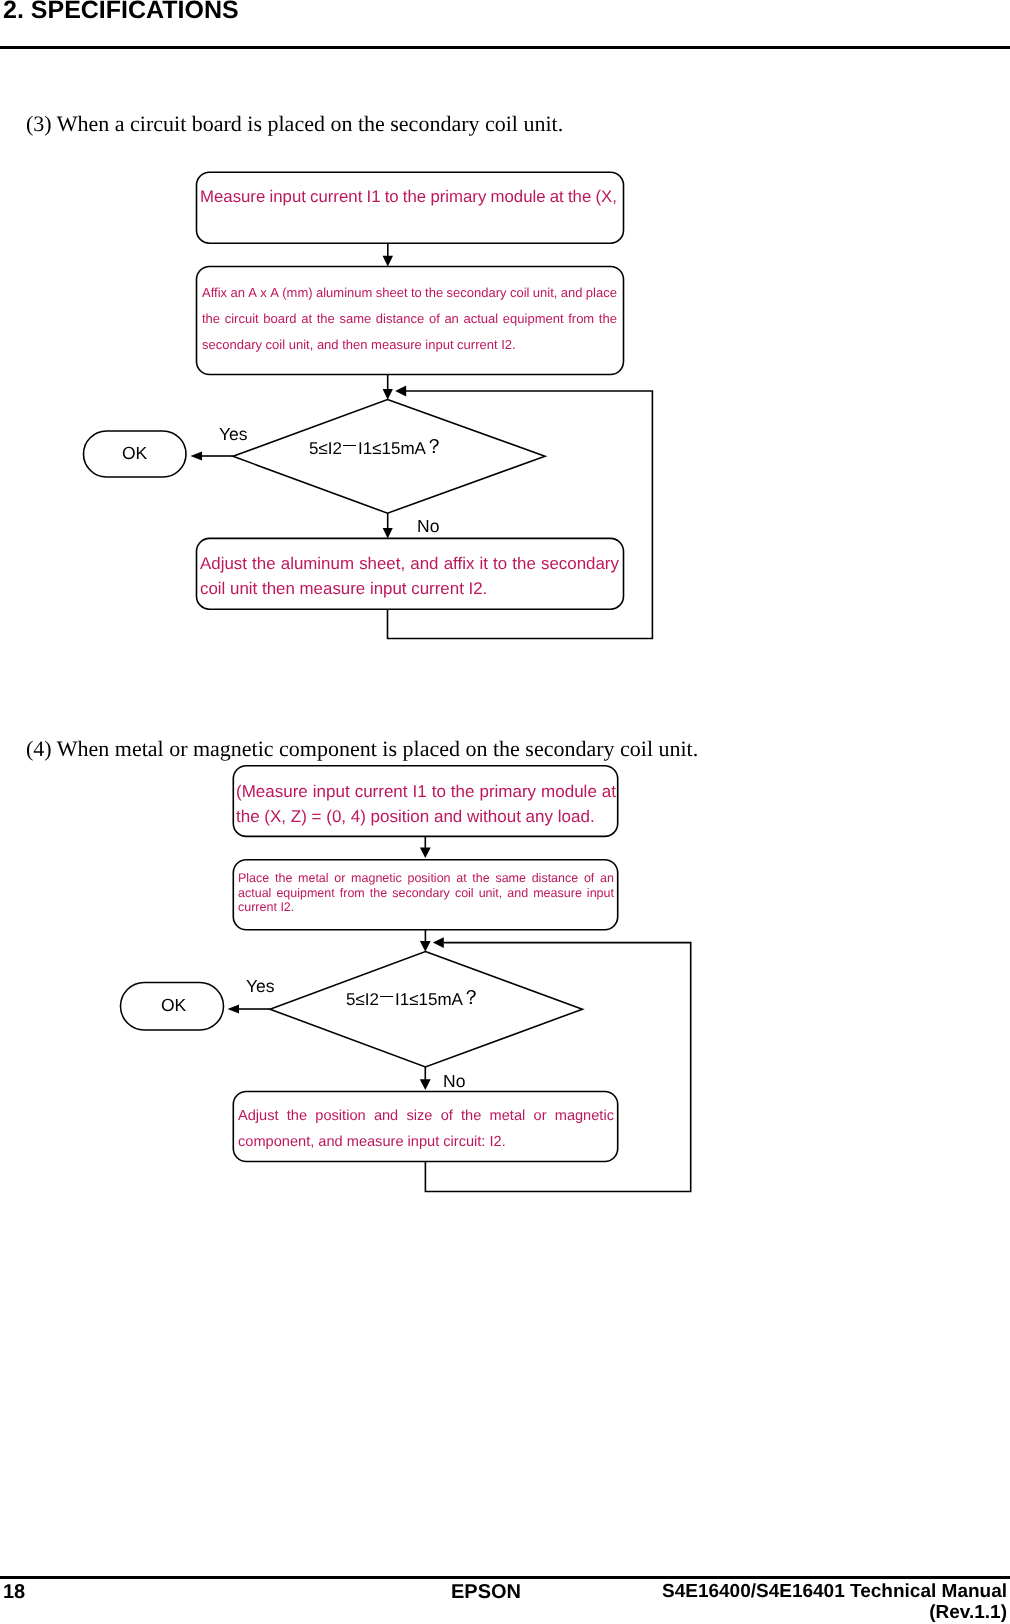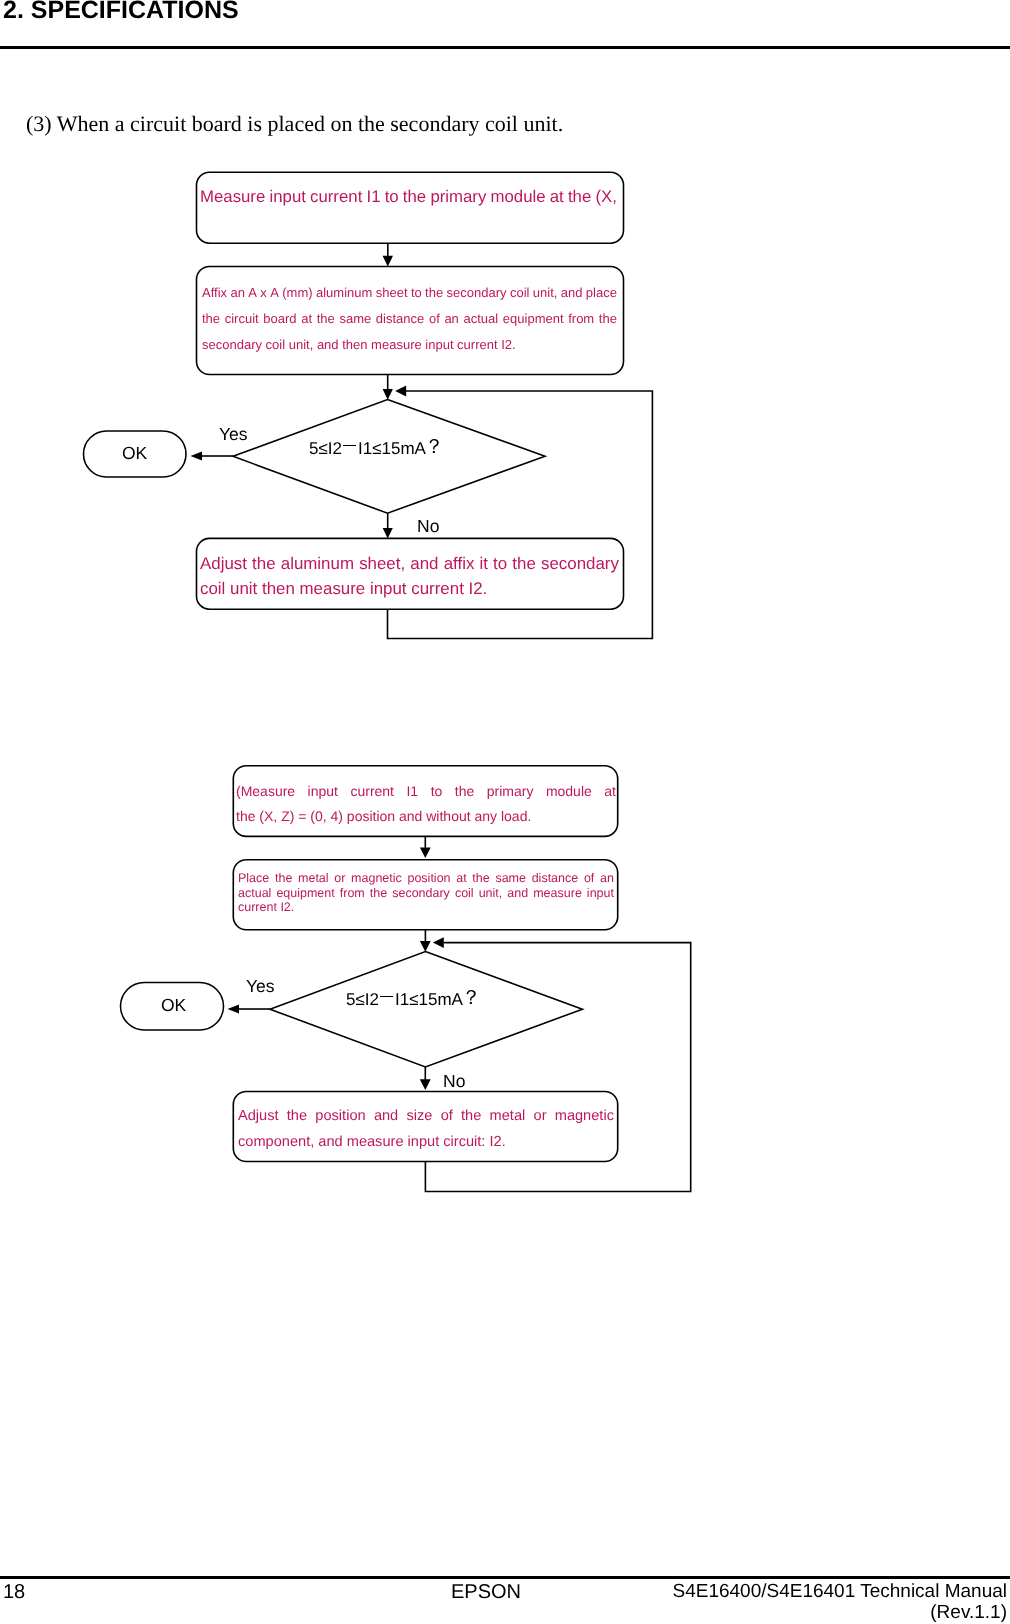--- a/index.html
+++ b/index.html
@@ -15,29 +15,30 @@
   .ftr-rule{position:absolute;left:0;top:1576px;width:1010px;height:3px;background:#000;}
 
   .btxt{transform:translateZ(0);position:absolute;font-family:"Liberation Sans",sans-serif;color:#be185d;text-align:justify;
         text-align-last:left;box-sizing:border-box;}
   .bline{display:flex;justify-content:space-between;white-space:pre;}
   .bline.last{justify-content:flex-start;}
   .fwminus{display:inline-block;width:16px;height:1em;position:relative;vertical-align:baseline;}
   .fwminus::before{content:"";position:absolute;left:1.5px;top:0.455em;width:13px;height:1.5px;background:#000;}
   .fwq{font-family:"Liberation Sans",sans-serif;display:inline-block;font-size:1.19em;margin-left:-2px;position:relative;top:-1.5px;}
   .lbl{transform:translateZ(0);position:absolute;font-family:"Liberation Sans",sans-serif;color:#000;white-space:nowrap;}
-  .ftr{transform:translateZ(0);position:absolute;font-family:"Liberation Sans",sans-serif;font-size:20px;color:#000;}
+  .ftr{transform:translateZ(0);position:absolute;font-family:"Liberation Sans",sans-serif;font-size:20px;color:#000;font-weight:bold;}
 </style>
 </head>
 <body>
 
 <div class="page">
   <div class="hdr">2. SPECIFICATIONS</div>
   <div class="hdr-rule"></div>
   <div class="para" style="left:26px;top:83px;">(3) When a circuit board is placed on the secondary coil unit.</div>
+  <div class="para" style="left:26px;top:708px;">(4) When metal or magnetic component is placed on the secondary coil unit.</div>
 
   <svg class="flow" width="1010" height="1624" viewBox="0 0 1010 1624">
     <g id="fc1" fill="none" stroke="#000" stroke-width="1.6">
       <rect x="196.5" y="172.2" width="427" height="71" rx="13" ry="13"></rect>
       <rect x="196.5" y="266.5" width="427" height="108" rx="13" ry="13"></rect>
       <rect x="196.5" y="538.4" width="427" height="70.8" rx="13" ry="13"></rect>
       <path d="M 387.5 399.5 L 545 456.3 L 387.5 513.2 L 233 456.3 Z"></path>
       <rect x="83.5" y="431" width="102.5" height="46" rx="23" ry="23"></rect>
       <line x1="387.8" y1="243.5" x2="387.8" y2="256"></line>
       <line x1="387.7" y1="374.5" x2="387.7" y2="389.5"></line>
@@ -84,21 +85,21 @@
     </div>
   <div class="btxt" style="left:200px;top:552px;width:419px;font-size:16.9px;line-height:24.6px;">
       <div class="bline"><span>Adjust</span><span>the</span><span>aluminum</span><span>sheet,</span><span>and</span><span>affix</span><span>it</span><span>to</span><span>the</span><span>secondary</span></div>
       <div class="bline last">coil unit then measure input current I2.</div>
     </div>
   <div class="lbl" style="left:309px;top:435px;font-size:17px;"><span>5≤I2</span><span class="fwminus"></span><span>I1≤15mA</span><span class="fwq">？</span></div>
   <div class="lbl" style="left:122px;top:443px;font-size:17.5px;">OK</div>
   <div class="lbl" style="left:219px;top:424px;font-size:17.5px;">Yes</div>
   <div class="lbl" style="left:417px;top:516px;font-size:17.5px;">No</div>
 
-  <div class="btxt" style="left:236px;top:779px;width:380px;font-size:14px;line-height:25.2px;">
+  <div class="btxt" style="left:236px;top:779px;width:380px;font-size:17px;line-height:25.2px;">
       <div class="bline"><span>(Measure</span><span>input</span><span>current</span><span>I1</span><span>to</span><span>the</span><span>primary</span><span>module</span><span>at</span></div>
       <div class="bline last">the (X, Z) = (0, 4) position and without any load.</div>
     </div>
   <div class="btxt" style="left:238px;top:871px;width:376px;font-size:12.5px;line-height:14.6px;">
       <div class="bline"><span>Place</span><span>the</span><span>metal</span><span>or</span><span>magnetic</span><span>position</span><span>at</span><span>the</span><span>same</span><span>distance</span><span>of</span><span>an</span></div>
       <div class="bline"><span>actual</span><span>equipment</span><span>from</span><span>the</span><span>secondary</span><span>coil</span><span>unit,</span><span>and</span><span>measure</span><span>input</span></div>
       <div class="bline last">current I2.</div>
     </div>
   <div class="btxt" style="left:238px;top:1104px;width:376px;font-size:14.6px;line-height:25.8px;">
       <div class="bline"><span>Adjust</span><span>the</span><span>position</span><span>and</span><span>size</span><span>of</span><span>the</span><span>metal</span><span>or</span><span>magnetic</span></div>

